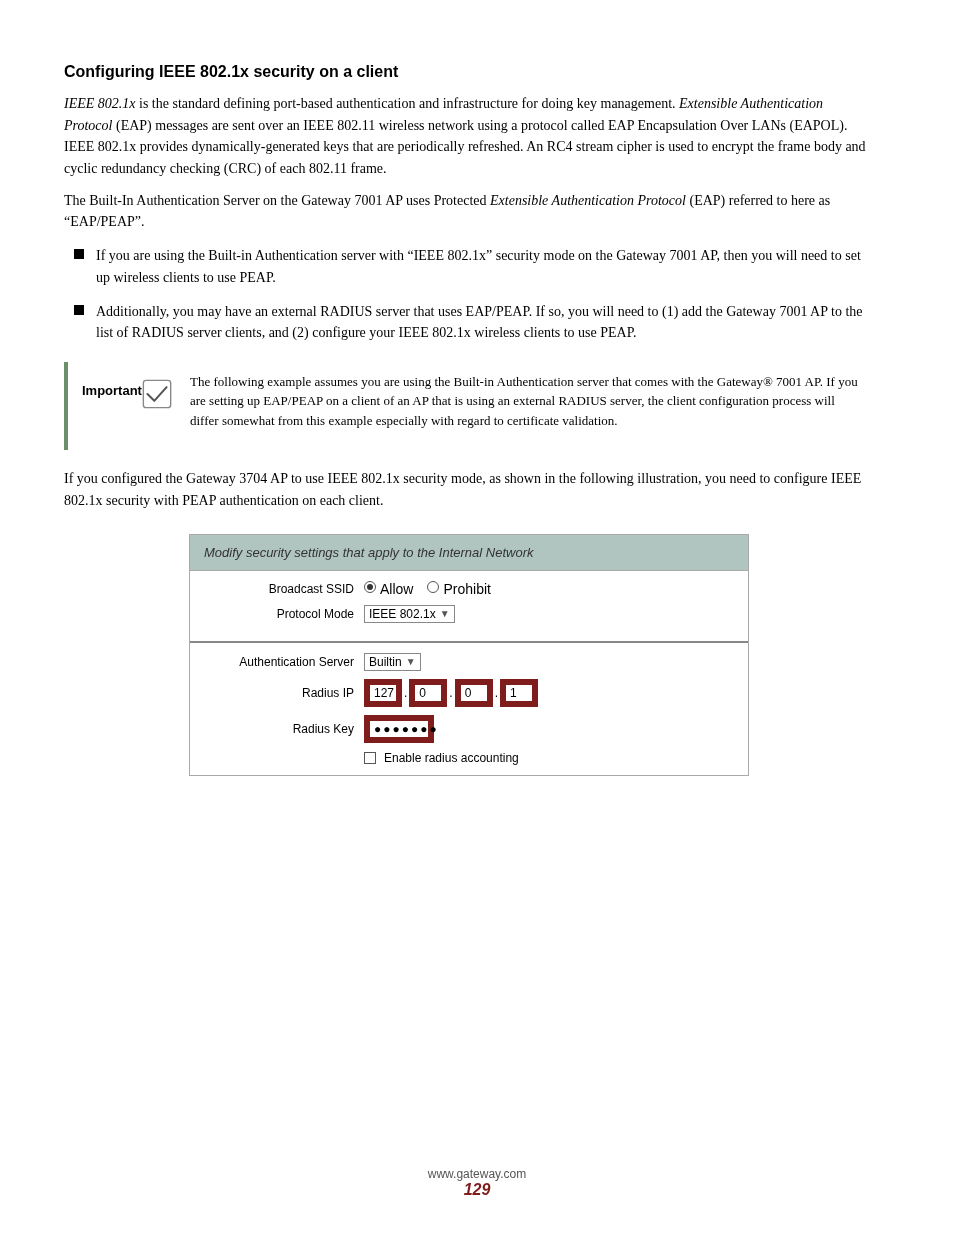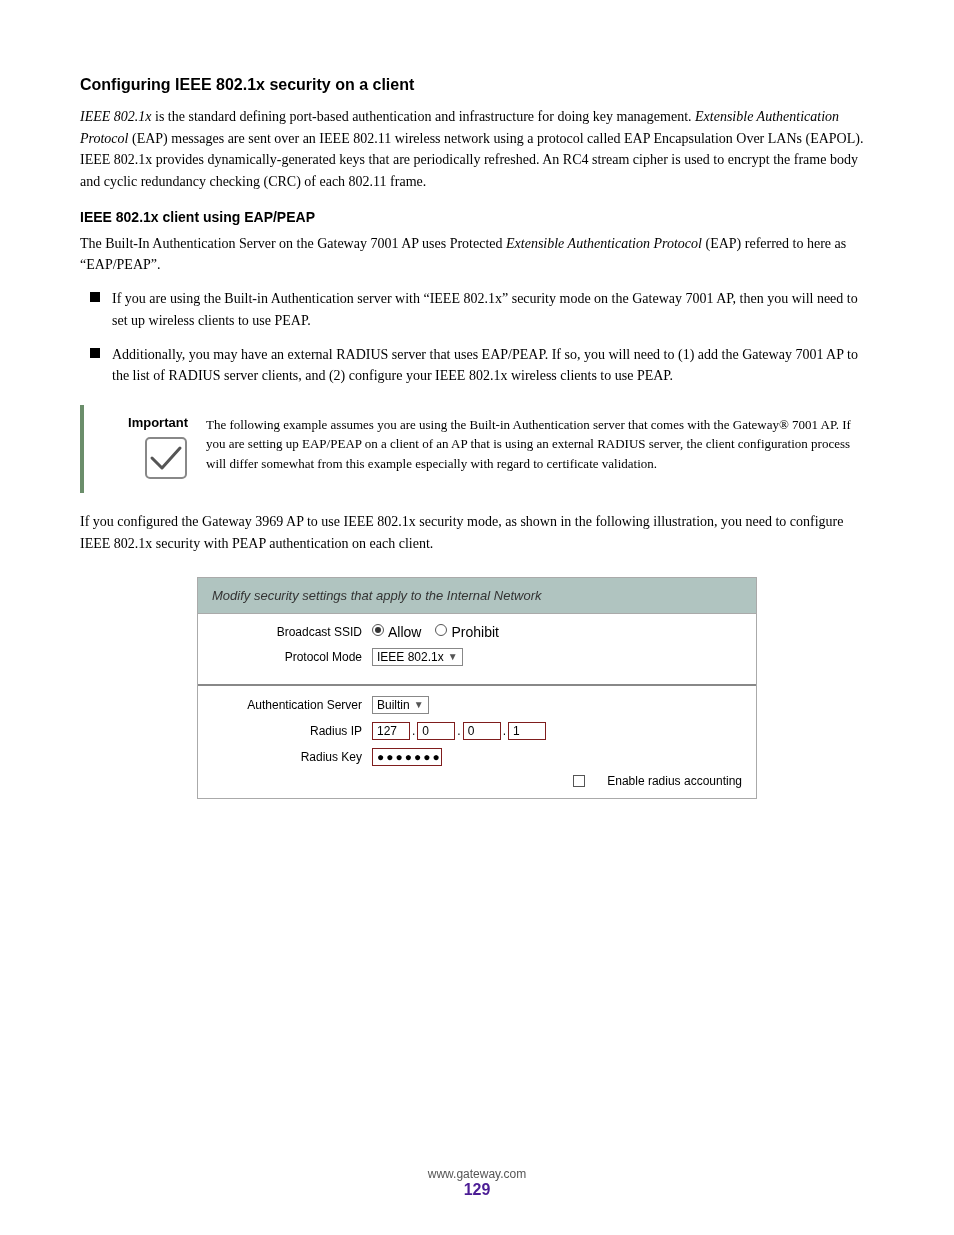--- a/index.html
+++ b/index.html
@@ -6,23 +6,23 @@
     body {
       background: #fff;
       font-family: Georgia, 'Times New Roman', serif;
       font-size: 14px;
       color: #000;
       width: 954px;
       min-height: 1235px;
       position: relative;
     }
     .page {
-      padding: 60px 80px 60px 80px;
+      padding: 60px 80px 60px 64px;
       max-width: 954px;
-      margin: 16px auto;
+      margin: 3px auto;
     }
     h2 {
       font-family: Arial, sans-serif;
       font-size: 16px;
       font-weight: bold;
       margin-bottom: 12px;
     }
     h3 {
       font-family: Arial, sans-serif;
       font-size: 14px;
@@ -59,22 +59,22 @@
     .important-box {
       display: flex;
       align-items: flex-start;
       margin: 18px 0 18px 0;
       border-left: 4px solid #6b8e6b;
       padding: 10px 14px;
       gap: 18px;
     }
     .important-label-area {
       display: flex;
-      flex-direction: column;
-      align-items: flex-end;
+      flex-direction: row;
+      align-items: center;
       min-width: 90px;
     }
     .important-label {
       font-family: Arial, sans-serif;
       font-weight: bold;
       font-size: 13px;
       margin-bottom: 6px;
     }
     .checkmark-icon {
       width: 44px;
@@ -154,40 +154,39 @@
     }
     .select-arrow {
       font-size: 10px;
       color: #555;
     }
     .ui-section2 {
       border-top: 2px solid #888;
       padding: 10px 14px;
     }
     .text-input {
-      border: 1px solid #7f1d1d;
+      border: 6px solid #7f1d1d;
       background: #fff;
       padding: 1px 4px;
       font-size: 12px;
       min-width: 38px;
     }
     .ip-fields {
       display: flex;
       align-items: center;
       gap: 2px;
     }
     .ip-dot { font-size: 12px; }
     .checkbox-row {
       display: flex;
       align-items: center;
-      gap: 22px;
+      gap: 8px;
       font-size: 12px;
       margin-left: 160px;
       margin-top: 6px;
-      justify-content: flex-end;
     }
     .checkbox-box {
       width: 12px;
       height: 12px;
       border: 1px solid #555;
       background: #fff;
       display: inline-block;
     }
     .page-footer {
       position: absolute;
@@ -200,35 +199,35 @@
       padding: 0 80px;
       font-family: Arial, sans-serif;
       font-size: 12px;
       color: #555;
       flex-direction: column;
     }
     .page-number {
       font-family: Arial, sans-serif;
       font-size: 16px;
       font-weight: bold;
-      color: #4c1d95;
+      color: #7f1d1d;
+      font-style: italic;
     }
   </style>
 </head>
 <body>
 
 <div class="page">
 
   <h2>Configuring IEEE 802.1x security on a client</h2>
 
   <p class="body-text">
     <span class="italic">IEEE 802.1x</span> is the standard defining port-based authentication and infrastructure for doing key management. <span class="italic">Extensible Authentication Protocol</span> (EAP) messages are sent over an IEEE 802.11 wireless network using a protocol called EAP Encapsulation Over LANs (EAPOL). IEEE 802.1x provides dynamically-generated keys that are periodically refreshed. An RC4 stream cipher is used to encrypt the frame body and cyclic redundancy checking (CRC) of each 802.11 frame.
   </p>
 
-  <h3 style="margin-top:16px;">IEEE 802.1x client using EAP/PEAP</h3>
 
   <p class="body-text">
     The Built-In Authentication Server on the Gateway 7001 AP uses Protected <span class="italic">Extensible Authentication Protocol</span> (EAP) referred to here as “EAP/PEAP”.
   </p>
 
   <ul class="bullet-list">
     <li>
       <span class="bullet-square"></span>
       <span>If you are using the Built-in Authentication server with “IEEE 802.1x” security mode on the Gateway 7001 AP, then you will need to set up wireless clients to use PEAP.</span>
     </li>
@@ -243,21 +242,21 @@
       <span class="important-label">Important</span>
 
       <svg class="checkmark-icon" viewBox="0 0 44 44" xmlns="http://www.w3.org/2000/svg">
         <rect x="2" y="2" width="40" height="40" rx="4" ry="4" fill="none" stroke="#888" stroke-width="2"></rect>
         <path d="M8 22 L18 32 L36 12" fill="none" stroke="#555" stroke-width="3" stroke-linecap="round" stroke-linejoin="round"></path>
       </svg>
     </div>
     <p class="important-text">The following example assumes you are using the Built-in Authentication server that comes with the Gateway® 7001 AP. If you are setting up EAP/PEAP on a client of an AP that is using an external RADIUS server, the client configuration process will differ somewhat from this example especially with regard to certificate validation.</p>
   </div>
 
-  <p class="body-text">If you configured the Gateway 3969 AP to use IEEE 802.1x security mode, as shown in the following illustration, you need to configure IEEE 802.1x security with PEAP authentication on each client.</p>
+  <p class="body-text">If you configured the Gateway 3704 AP to use IEEE 802.1x security mode, as shown in the following illustration, you need to configure IEEE 802.1x security with PEAP authentication on each client.</p>
 
   <div class="ui-panel">
 
     <div class="ui-panel-header">
       <span>Modify security settings that apply to the Internal Network</span>
     </div>
 
     <div class="ui-panel-section">
       <div class="ui-row">
         <span class="ui-label">Broadcast SSID</span>

